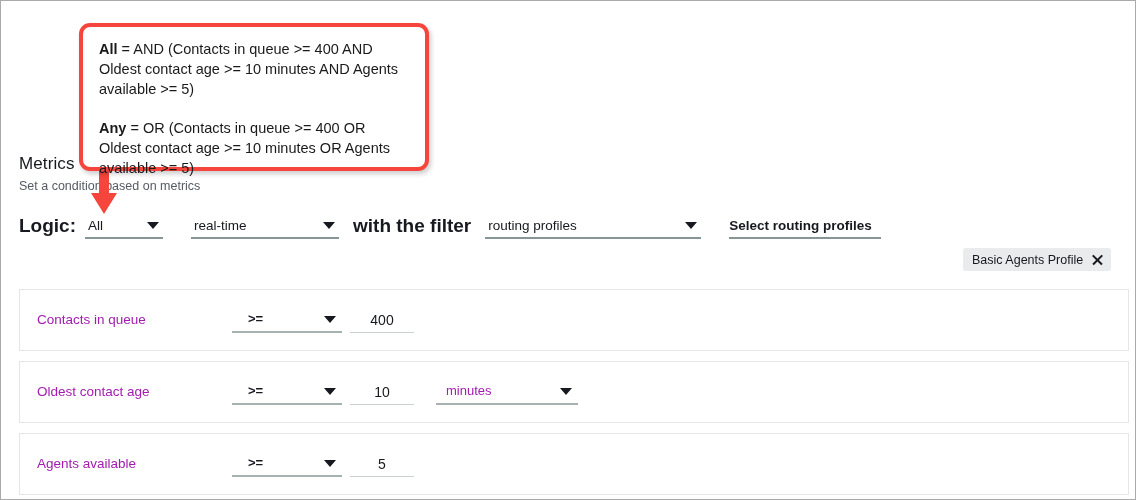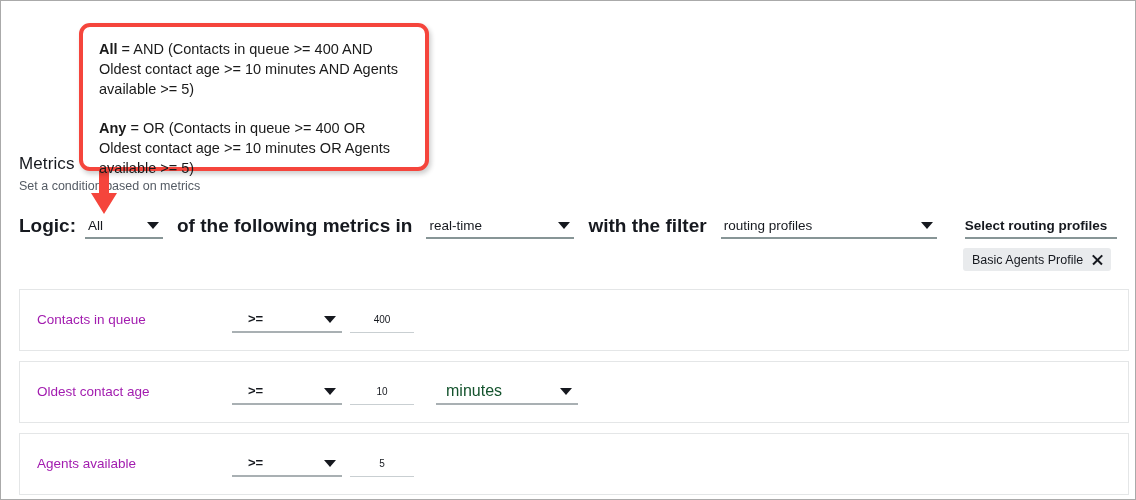--- a/index.html
+++ b/index.html
@@ -187,37 +187,37 @@
     left: 330px;
     width: 64px;
     border-bottom: 1.5px solid #c9cfd2;
     height: 25px;
     box-sizing: border-box;
     display: flex;
     align-items: center;
     justify-content: center;
   }
   .num-input .sel-val {
-    font-size: 10px;
+    font-size: 14px;
     color: #16191f;
     line-height: 20px;
   }
   .unit-sel {
     position: absolute;
     left: 416px;
     width: 142px;
     border-bottom: 2px solid #a9b0b3;
     height: 25px;
     box-sizing: border-box;
     display: flex;
     align-items: center;
   }
   .unit-sel .sel-val {
-    font-size: 16px;
-    color: #14532d;
+    font-size: 13px;
+    color: #a21caf;
     padding-left: 10px;
     line-height: 20px;
   }
   .unit-sel .caret { right: 6px; }
 
   
   .callout {
     position: absolute;
     left: 78px;
     top: 22px;
@@ -261,21 +261,20 @@
   <div class="logic-row">
     <span class="lbl bold">Logic:</span>
     <span class="gap-s"></span>
 
     <div class="sel sel-logic">
       <span class="sel-val">All</span>
       <span class="caret"></span>
     </div>
 
     <span class="gap-m"></span>
-    <span class="lbl bold">of the following metrics in</span>
     <span class="gap-m"></span>
 
     <div class="sel sel-timeframe">
       <span class="sel-val">real-time</span>
       <span class="caret"></span>
     </div>
 
     <span class="gap-m"></span>
     <span class="lbl bold">with the filter</span>
     <span class="gap-m"></span>

